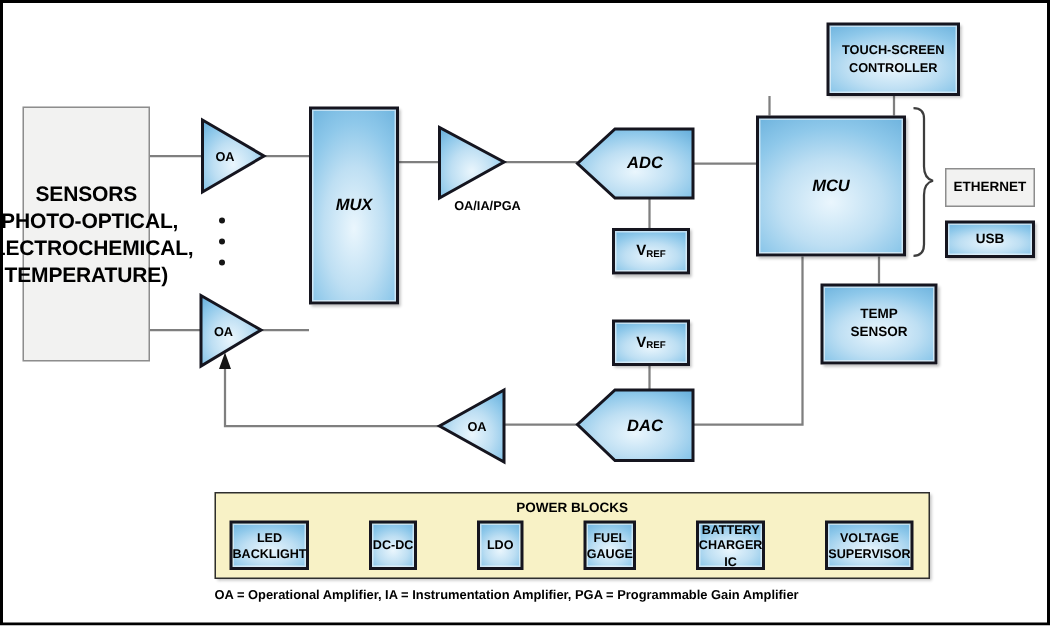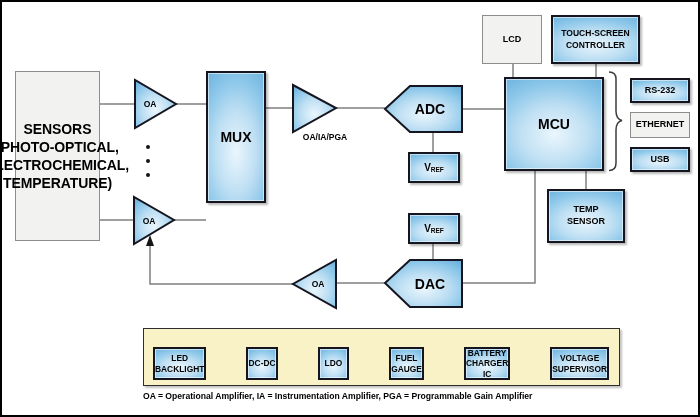--- a/index.html
+++ b/index.html
@@ -17,21 +17,21 @@
   }
   .blue{
     background:radial-gradient(ellipse 95% 85% at 50% 62%,#eaf6fd 0%,#bedff3 38%,#8ec8ea 65%,#61abd9 100%);
     border:2px solid #15151f;
     box-shadow:1.5px 1.5px 2px rgba(0,0,0,.28), inset 0 0 0 1px rgba(255,255,255,.55);
   }
   .gray{
     background:#f2f2f1;
     border:1.5px solid #8d8d8d;
   }
-  .fs10{font-size:14px;}
+  .fs10{font-size:11px;font-style:italic;}
   .fs9{font-size:9px;}
   .fs85{font-size:8.5px;}
   .fs8{font-size:14px;letter-spacing:-0.1px;}
   .lbl{
     position:absolute;z-index:3;transform:translate(-50%,-50%);
     font-weight:bold;white-space:nowrap;text-align:center;
   }
   .sub{font-size:6.5px;position:relative;top:2.5px;letter-spacing:0;}
   .vreftxt{font-size:10px;}
   
@@ -109,31 +109,29 @@
     </g>
   </svg>
 
   <div class="blk gray fs8" style="left:15px;top:71px;width:85px;height:170px;">SENSORS
 (PHOTO-OPTICAL,
 ELECTROCHEMICAL,
 TEMPERATURE)</div>
 
   <div class="blk blue fs10" style="left:206px;top:71px;width:60px;height:132px;">MUX</div>
 
-  <div class="blk gray fs9" style="left:482px;top:15px;width:60px;height:49px;">LCD</div>
 
   <div class="blk blue fs85" style="left:551px;top:15px;width:89px;height:49px;">TOUCH-SCREEN
 CONTROLLER</div>
 
   <div class="blk blue fs10" style="left:504px;top:77px;width:100px;height:94px;">MCU</div>
 
   <div class="blk blue fs9" style="left:547px;top:189px;width:78px;height:54px;">TEMP
 SENSOR</div>
 
-  <div class="blk blue fs9" style="left:630px;top:78px;width:60px;height:25px;">RS-232</div>
 
   <div class="blk gray fs9" style="left:630px;top:112px;width:60px;height:26px;">ETHERNET</div>
 
   <div class="blk blue fs9" style="left:630px;top:147px;width:60px;height:25px;">USB</div>
 
   <div class="blk blue" style="left:408px;top:152px;width:52px;height:31px;">
     <span class="vreftxt">V</span><span class="sub">REF</span>
   </div>
 
   <div class="blk blue" style="left:408px;top:213px;width:52px;height:31px;">
@@ -141,20 +139,21 @@
   </div>
 
   <div class="lbl fs85" style="left:150px;top:104px;">OA</div>
   <div class="lbl fs85" style="left:149px;top:221px;">OA</div>
   <div class="lbl fs85" style="left:318px;top:284px;">OA</div>
   <div class="lbl fs85" style="left:325px;top:137px;">OA/IA/PGA</div>
   <div class="lbl fs10" style="left:430px;top:109px;">ADC</div>
   <div class="lbl fs10" style="left:430px;top:284px;">DAC</div>
 
   <div class="power">
+    <div class="power-title">POWER BLOCKS</div>
     <div class="power-row">
       <div class="pblk">LED
 BACKLIGHT</div>
       <div class="pblk">DC-DC</div>
       <div class="pblk">LDO</div>
       <div class="pblk">FUEL
 GAUGE</div>
       <div class="pblk">BATTERY
 CHARGER IC</div>
       <div class="pblk">VOLTAGE

